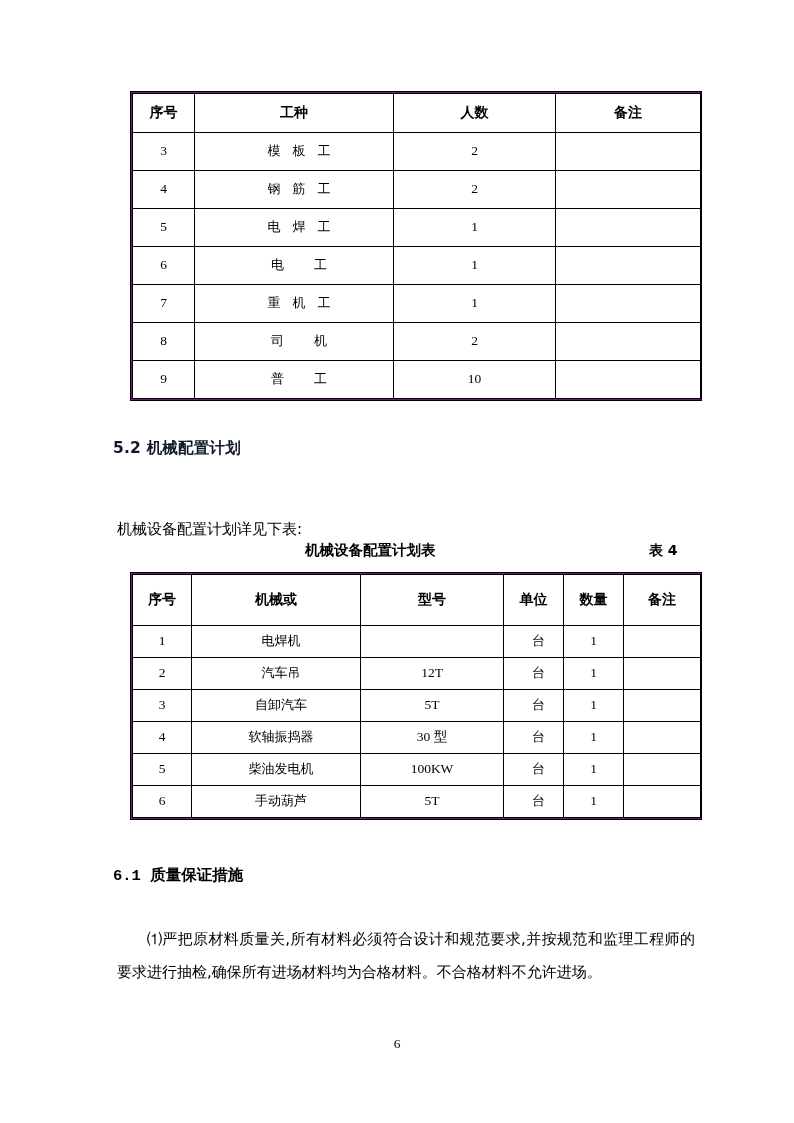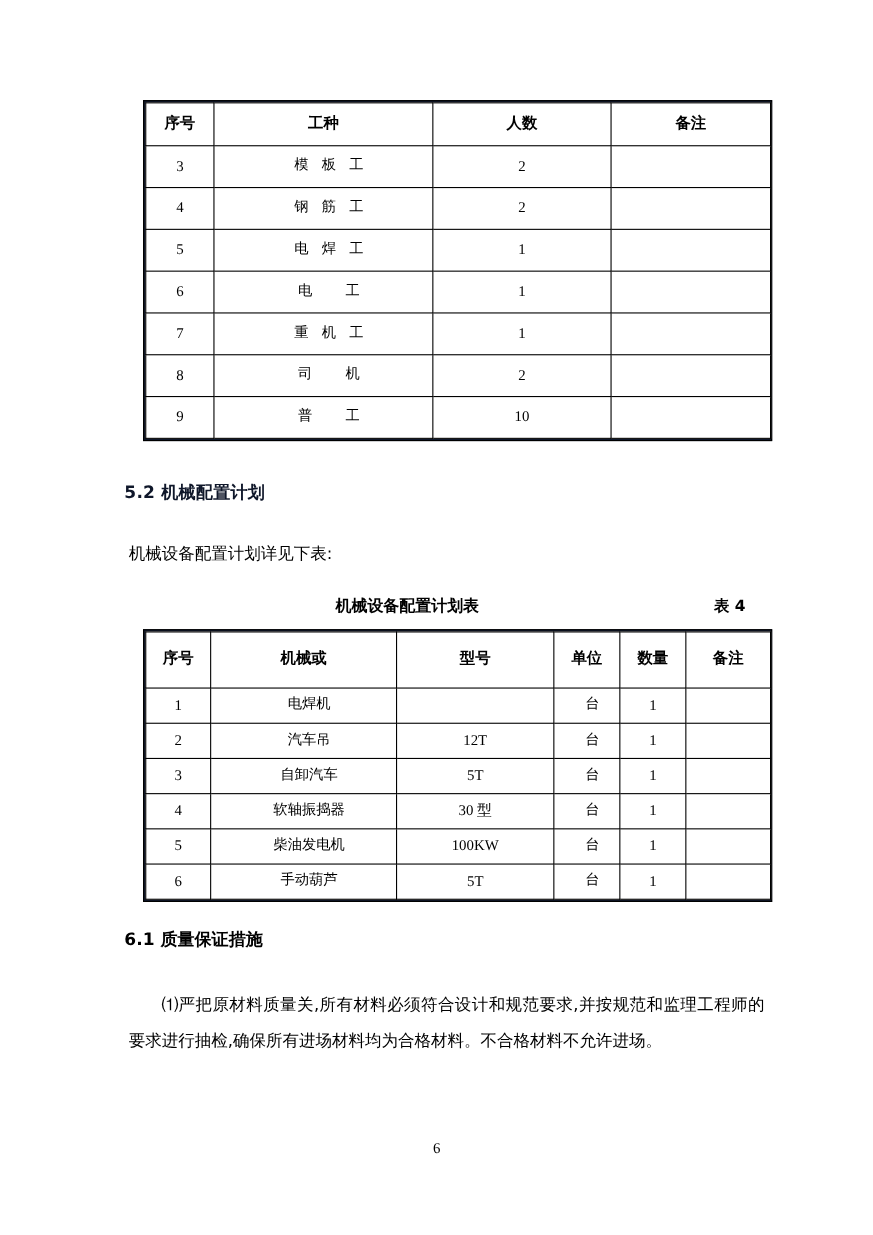--- a/index.html
+++ b/index.html
@@ -55,21 +55,21 @@
   .doc-table td.num {
     font-family: "Liberation Serif", "DejaVu Serif", serif;
     font-size: 13.5px;
   }
   
   .tbl-wrap {
     position: absolute;
     border: 1px solid #000;
     padding: 1px;
     box-sizing: content-box;
-    background: #0f172a;
+    background: #701a75;
   }
   .tbl-wrap > table {
     position: static;
   }
 
   
   .sp1 { letter-spacing: 0.30em; padding-left: 0.30em; display: inline-block; }
   .sp2 { letter-spacing: 1.0em;  padding-left: 1.0em;  display: inline-block; }
 
   
@@ -91,20 +91,21 @@
     white-space: nowrap;
   }
   .para {
     position: absolute;
     font-family: "DejaVu Sans", "Liberation Sans", sans-serif;
     font-size: 15px;
     color: #000;
     line-height: 33px;
     text-align: justify;
     text-justify: inter-ideograph;
+    margin-top: 26px;
   }
   .para-indent { text-indent: 30px; }
   .caption {
     position: absolute;
     font-family: "DejaVu Sans", "Liberation Sans", sans-serif;
     font-weight: bold;
     font-size: 14.5px;
     color: #000;
     white-space: nowrap;
   }
@@ -267,19 +268,19 @@
           <td class="num">5T</td>
           <td class="cn">台</td>
           <td class="num">1</td>
           <td class="cn"></td>
         </tr>
       </tbody>
     </table>
   </div>
 
 
-  <div class="h3" style="left:113px; top:844px;">6.1 质量保证措施</div>
+  <div class="h3" style="left:113px; top:865px;font-family:Liberation Mono, monospace;">6.1 质量保证措施</div>
 
   <div class="para para-indent" style="left:117px; top:897px; width:578px;">⑴严把原材料质量关,所有材料必须符合设计和规范要求,并按规范和监理工程师的要求进行抽检,确保所有进场材料均为合格材料。不合格材料不允许进场。</div>
 
   <div class="page-num" style="top:1036px;">6</div>
 
 </div>
 
 </body></html>

